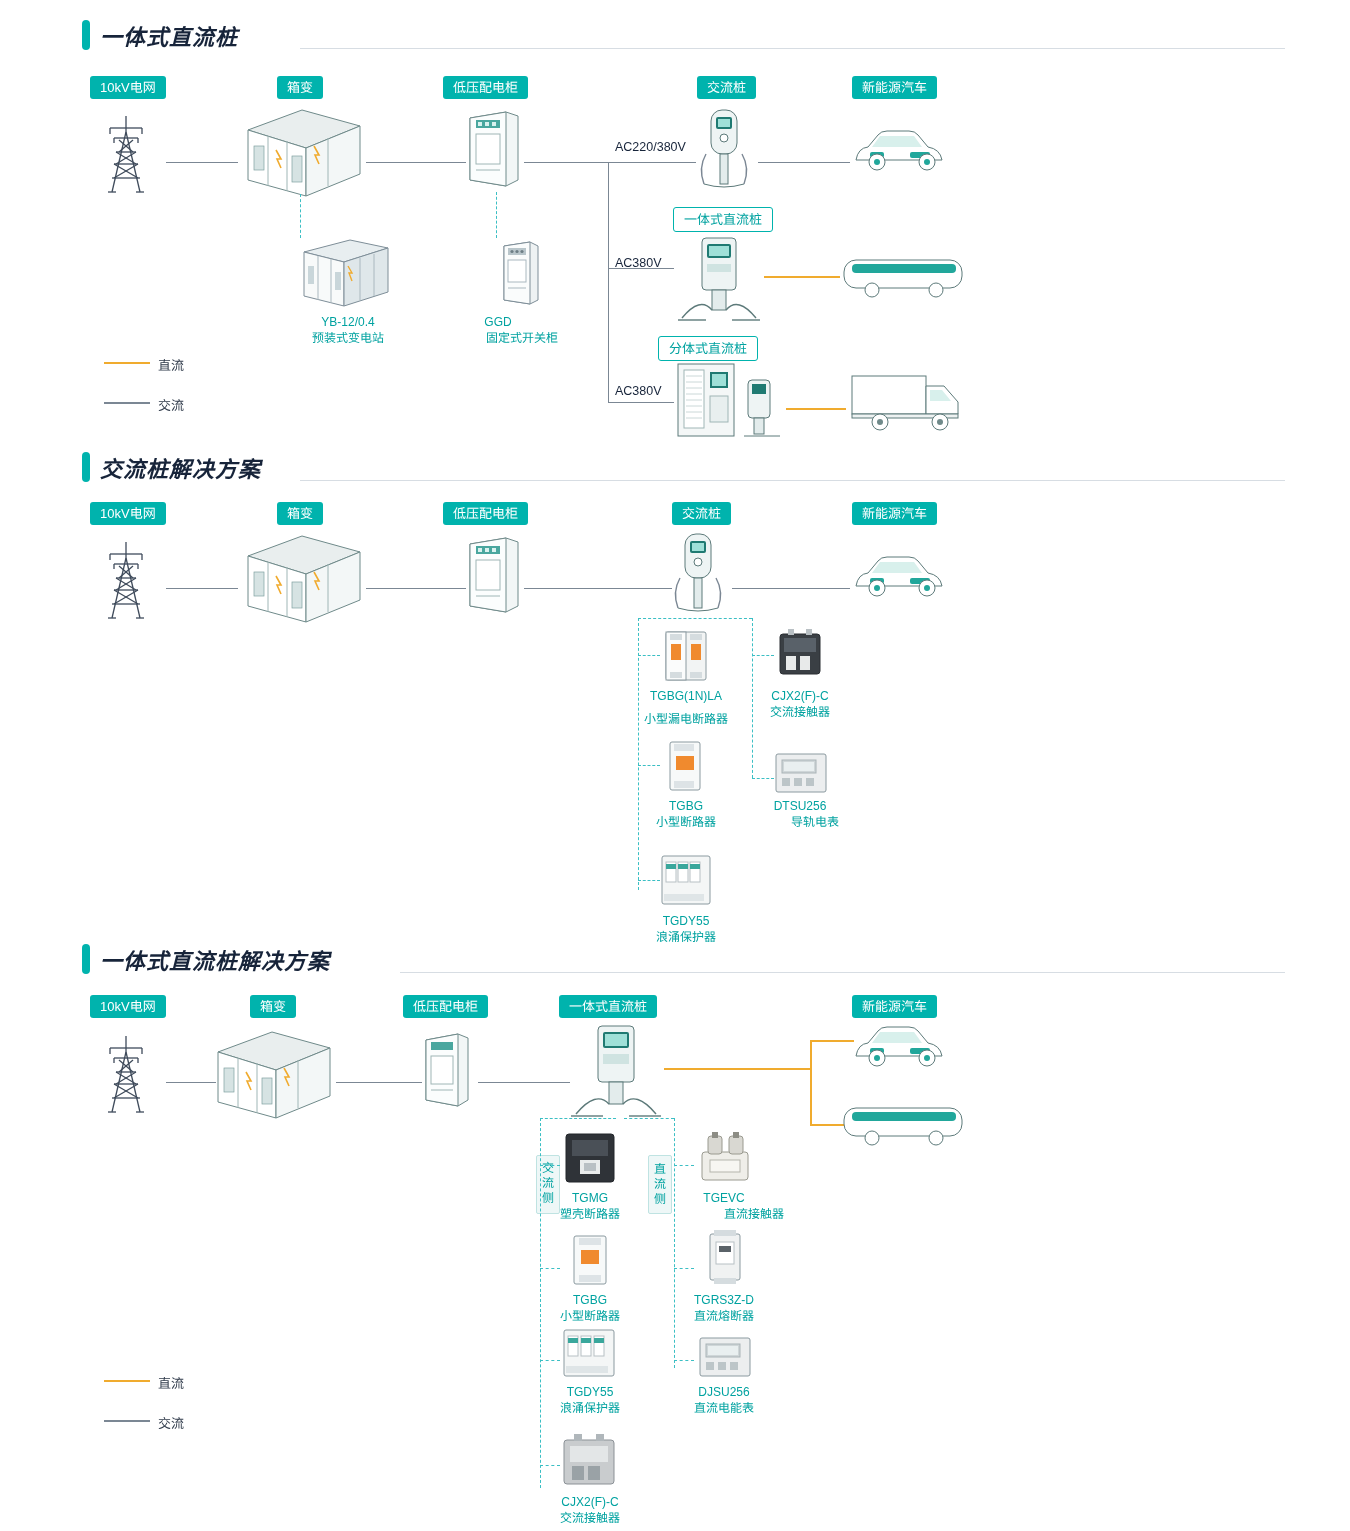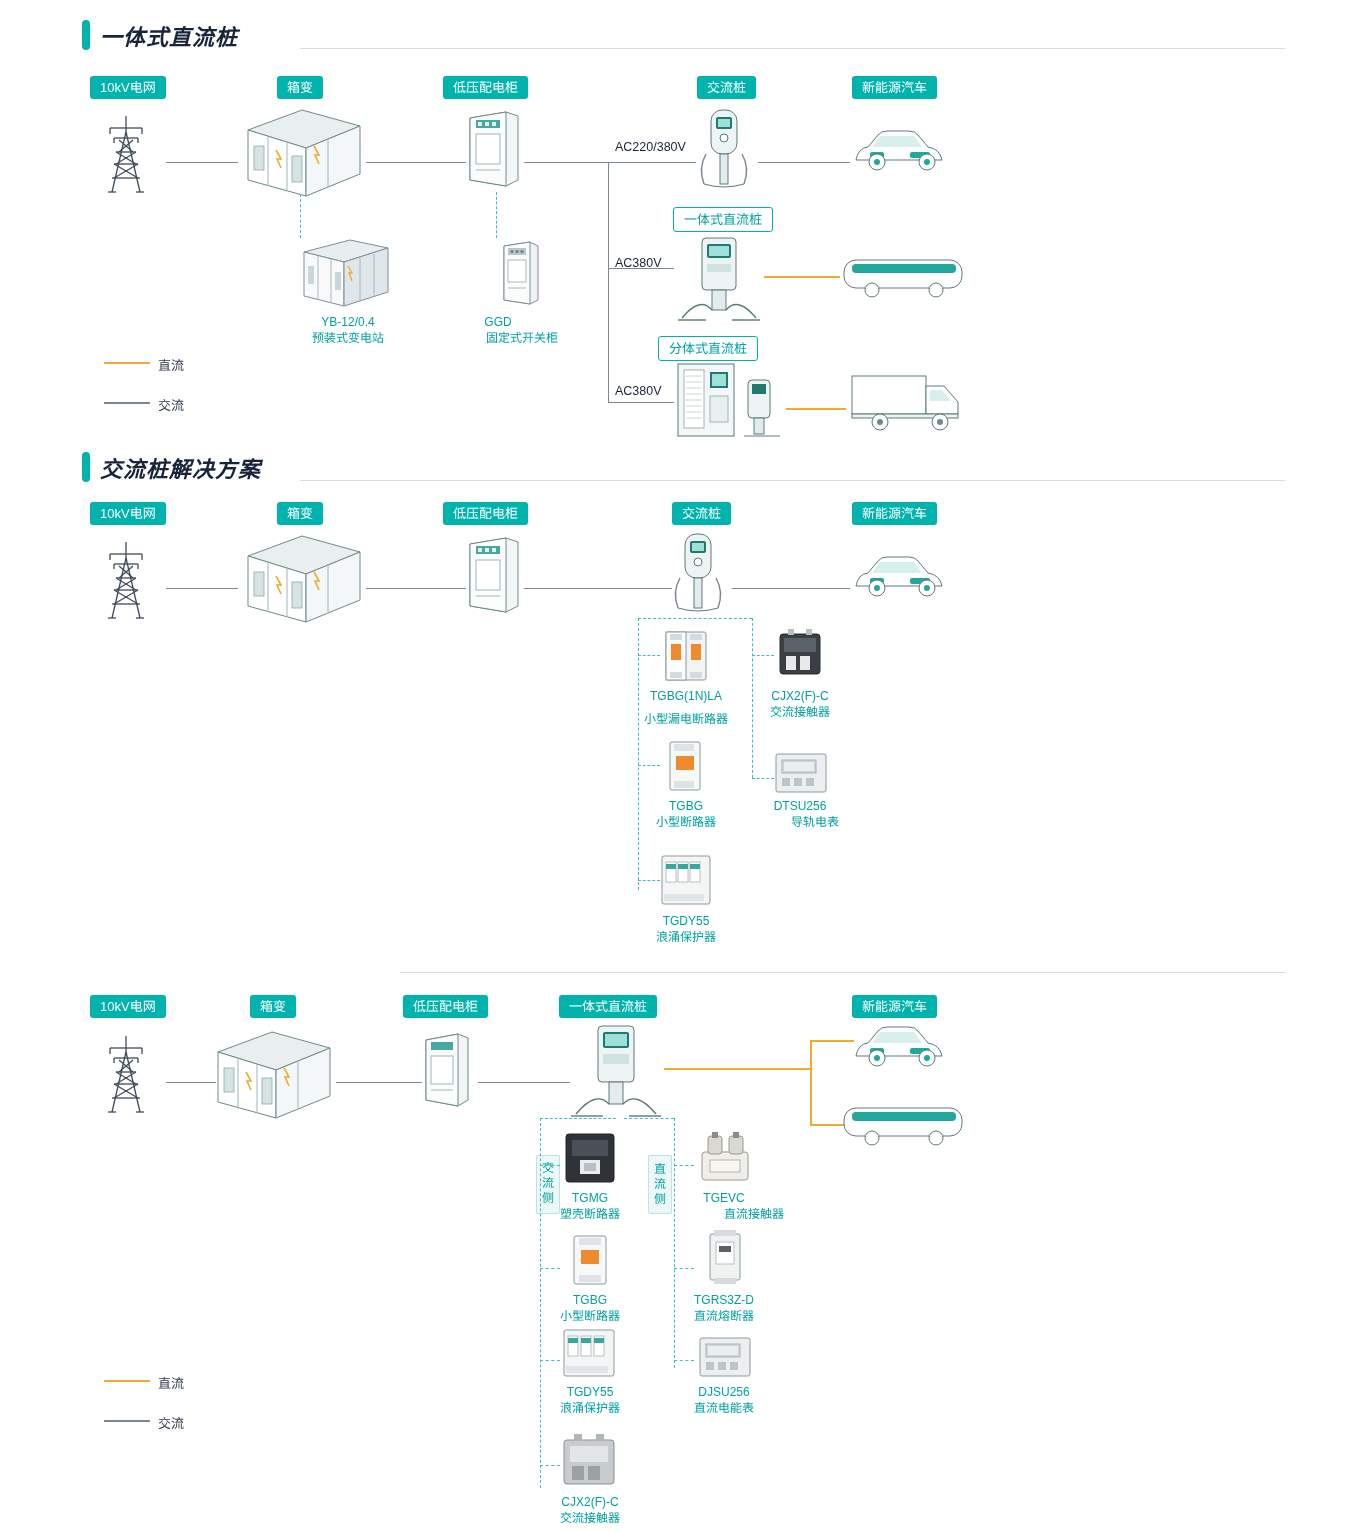--- a/index.html
+++ b/index.html
@@ -391,20 +391,24 @@
     <rect x="20" y="10" width="10" height="20" fill="#ffffff" stroke="#b7c0c4"></rect>
     <rect x="32" y="10" width="10" height="20" fill="#ffffff" stroke="#b7c0c4"></rect>
     <rect x="8" y="12" width="10" height="5" fill="#3aa79c"></rect>
     <rect x="20" y="12" width="10" height="5" fill="#3aa79c"></rect>
     <rect x="32" y="12" width="10" height="5" fill="#3aa79c"></rect>
     <rect x="6" y="42" width="40" height="7" fill="#dfe5e7"></rect>
   </svg>
   <div class="cap" style="left:630px;top:913px;width:112px;">TGDY55</div>
   <div class="cap" style="left:630px;top:929px;width:112px;">浪涌保护器</div>
 
+  <div class="sec-head" style="left:82px;top:942px;">
+    <div class="bar"></div>
+    <div class="txt">一体式直流桩解决方案</div>
+  </div>
   <div class="sec-rule" style="left:400px;top:972px;width:885px;"></div>
 
   <div class="chip" style="left:90px;top:995px;">10kV电网</div>
   <div class="chip" style="left:250px;top:995px;">箱变</div>
   <div class="chip" style="left:403px;top:995px;">低压配电柜</div>
   <div class="chip" style="left:559px;top:995px;">一体式直流桩</div>
   <div class="chip" style="left:852px;top:995px;">新能源汽车</div>
 
   <svg class="art" style="left:86px;top:1032px;" width="80" height="84">
     <g stroke="#3f4b5b" stroke-width="1.3" fill="none">

